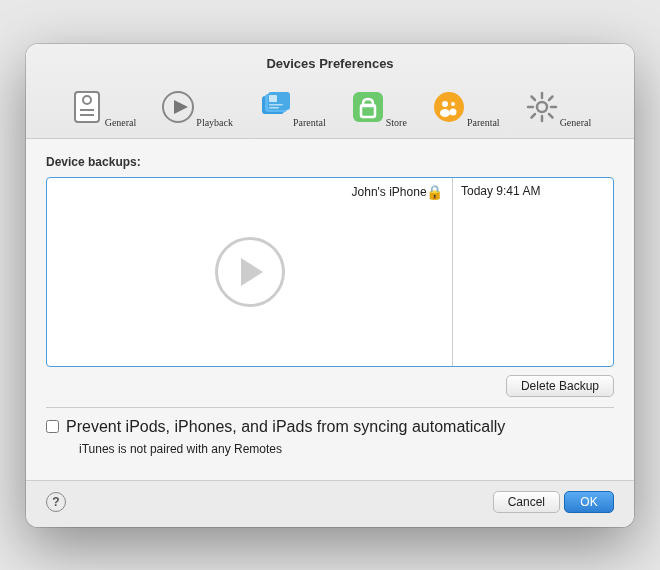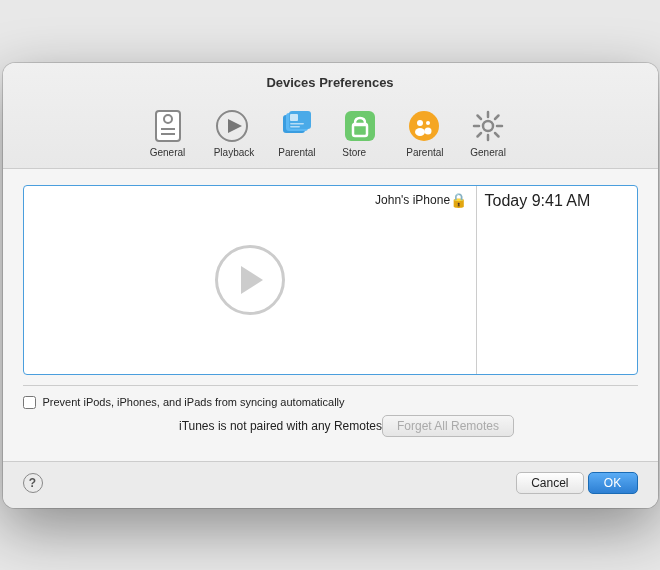--- a/index.html
+++ b/index.html
@@ -8,21 +8,21 @@
       background: #e8e8e8;
       display: flex;
       align-items: center;
       justify-content: center;
       width: 660px;
       height: 570px;
       font-family: -apple-system, "Helvetica Neue", Arial, sans-serif;
     }
 
     .dialog {
-      width: 655px;
+      width: 608px;
       background: #f5f5f5;
       border-radius: 12px;
       box-shadow: 0 20px 60px rgba(0,0,0,0.4), 0 0 0 1px rgba(0,0,0,0.15);
       overflow: hidden;
       display: flex;
       flex-direction: column;
     }
 
     .title-bar {
       background: linear-gradient(to bottom, #f0f0f0, #e8e8e8);
@@ -41,26 +41,27 @@
     }
 
     .toolbar {
       display: flex;
       gap: 4px;
       padding: 4px 0;
     }
 
     .toolbar-item {
       display: flex;
-      flex-direction: column;
-      align-items: flex-start;
+      flex-direction: row;
+      align-items: flex-end;
       padding: 4px 10px 6px;
       border-radius: 8px;
       cursor: pointer;
       min-width: 60px;
+      font-family: Liberation Serif, serif;
     }
 
     .toolbar-item.active {
       background: rgba(0,0,0,0.1);
     }
 
     .toolbar-item .icon-box {
       width: 36px;
       height: 36px;
       display: flex;
@@ -125,21 +126,21 @@
       font-size: 12px;
       color: #222;
     }
 
     .lock-icon {
       font-size: 14px;
       color: #555;
     }
 
     .backup-timestamp {
-      font-size: 16px;
+      font-size: 12px;
       color: #222;
     }
 
     .watermark-play {
       position: absolute;
       top: 50%; left: 50%;
       transform: translate(-50%, -50%);
       width: 70px;
       height: 70px;
       border-radius: 50%;
@@ -205,28 +206,28 @@
     }
 
     .checkbox-row input[type=checkbox] {
       width: 13px;
       height: 13px;
       margin: 0;
       accent-color: #2d7fd3;
     }
 
     .checkbox-label {
-      font-size: 11px;
+      font-size: 16px;
       color: #222;
     }
 
     .remotes-row {
       display: flex;
       align-items: center;
-      justify-content: center;
+      justify-content: space-between;
       margin-top: 4px;
       margin-left: 33px;
     }
 
     .remotes-label {
       font-size: 12px;
       color: #222;
     }
 
     .bottom-bar {
@@ -346,45 +347,48 @@
           </svg>
         </div>
         <span class="item-label">General</span>
       </div>
 
     </div>
   </div>
 
   <div class="content">
 
+    <div class="section-label">Device backups:</div>
 
     <div class="backup-table">
       <div class="backup-col-left">
         <div class="backup-device-row">
           <span class="backup-device-name">John's iPhone</span>
           <span class="lock-icon">🔒</span>
         </div>
         <div class="watermark-play"></div>
       </div>
       <div class="backup-col-right">
         <div class="backup-timestamp">Today 9:41 AM</div>
       </div>
     </div>
 
+    <div class="delete-backup-row">
+      <button class="btn">Delete Backup</button>
+    </div>
 
     <div class="divider"></div>
 
     <div class="options-section">
       <div class="checkbox-row">
         <input type="checkbox" style="">
         <span class="checkbox-label">Prevent iPods, iPhones, and iPads from syncing automatically</span>
       </div>
       <div class="remotes-row">
         <span class="remotes-label">iTunes is not paired with any Remotes</span>
-        <button class="btn btn-disabled">Forget All Remotes</button>
       </div>
     </div>
 
   </div>
 
   <div class="bottom-bar">
     <button class="help-btn">?</button>
     <div class="bottom-buttons">
       <button class="btn">Cancel</button>
       <button class="btn btn-primary">OK</button>

